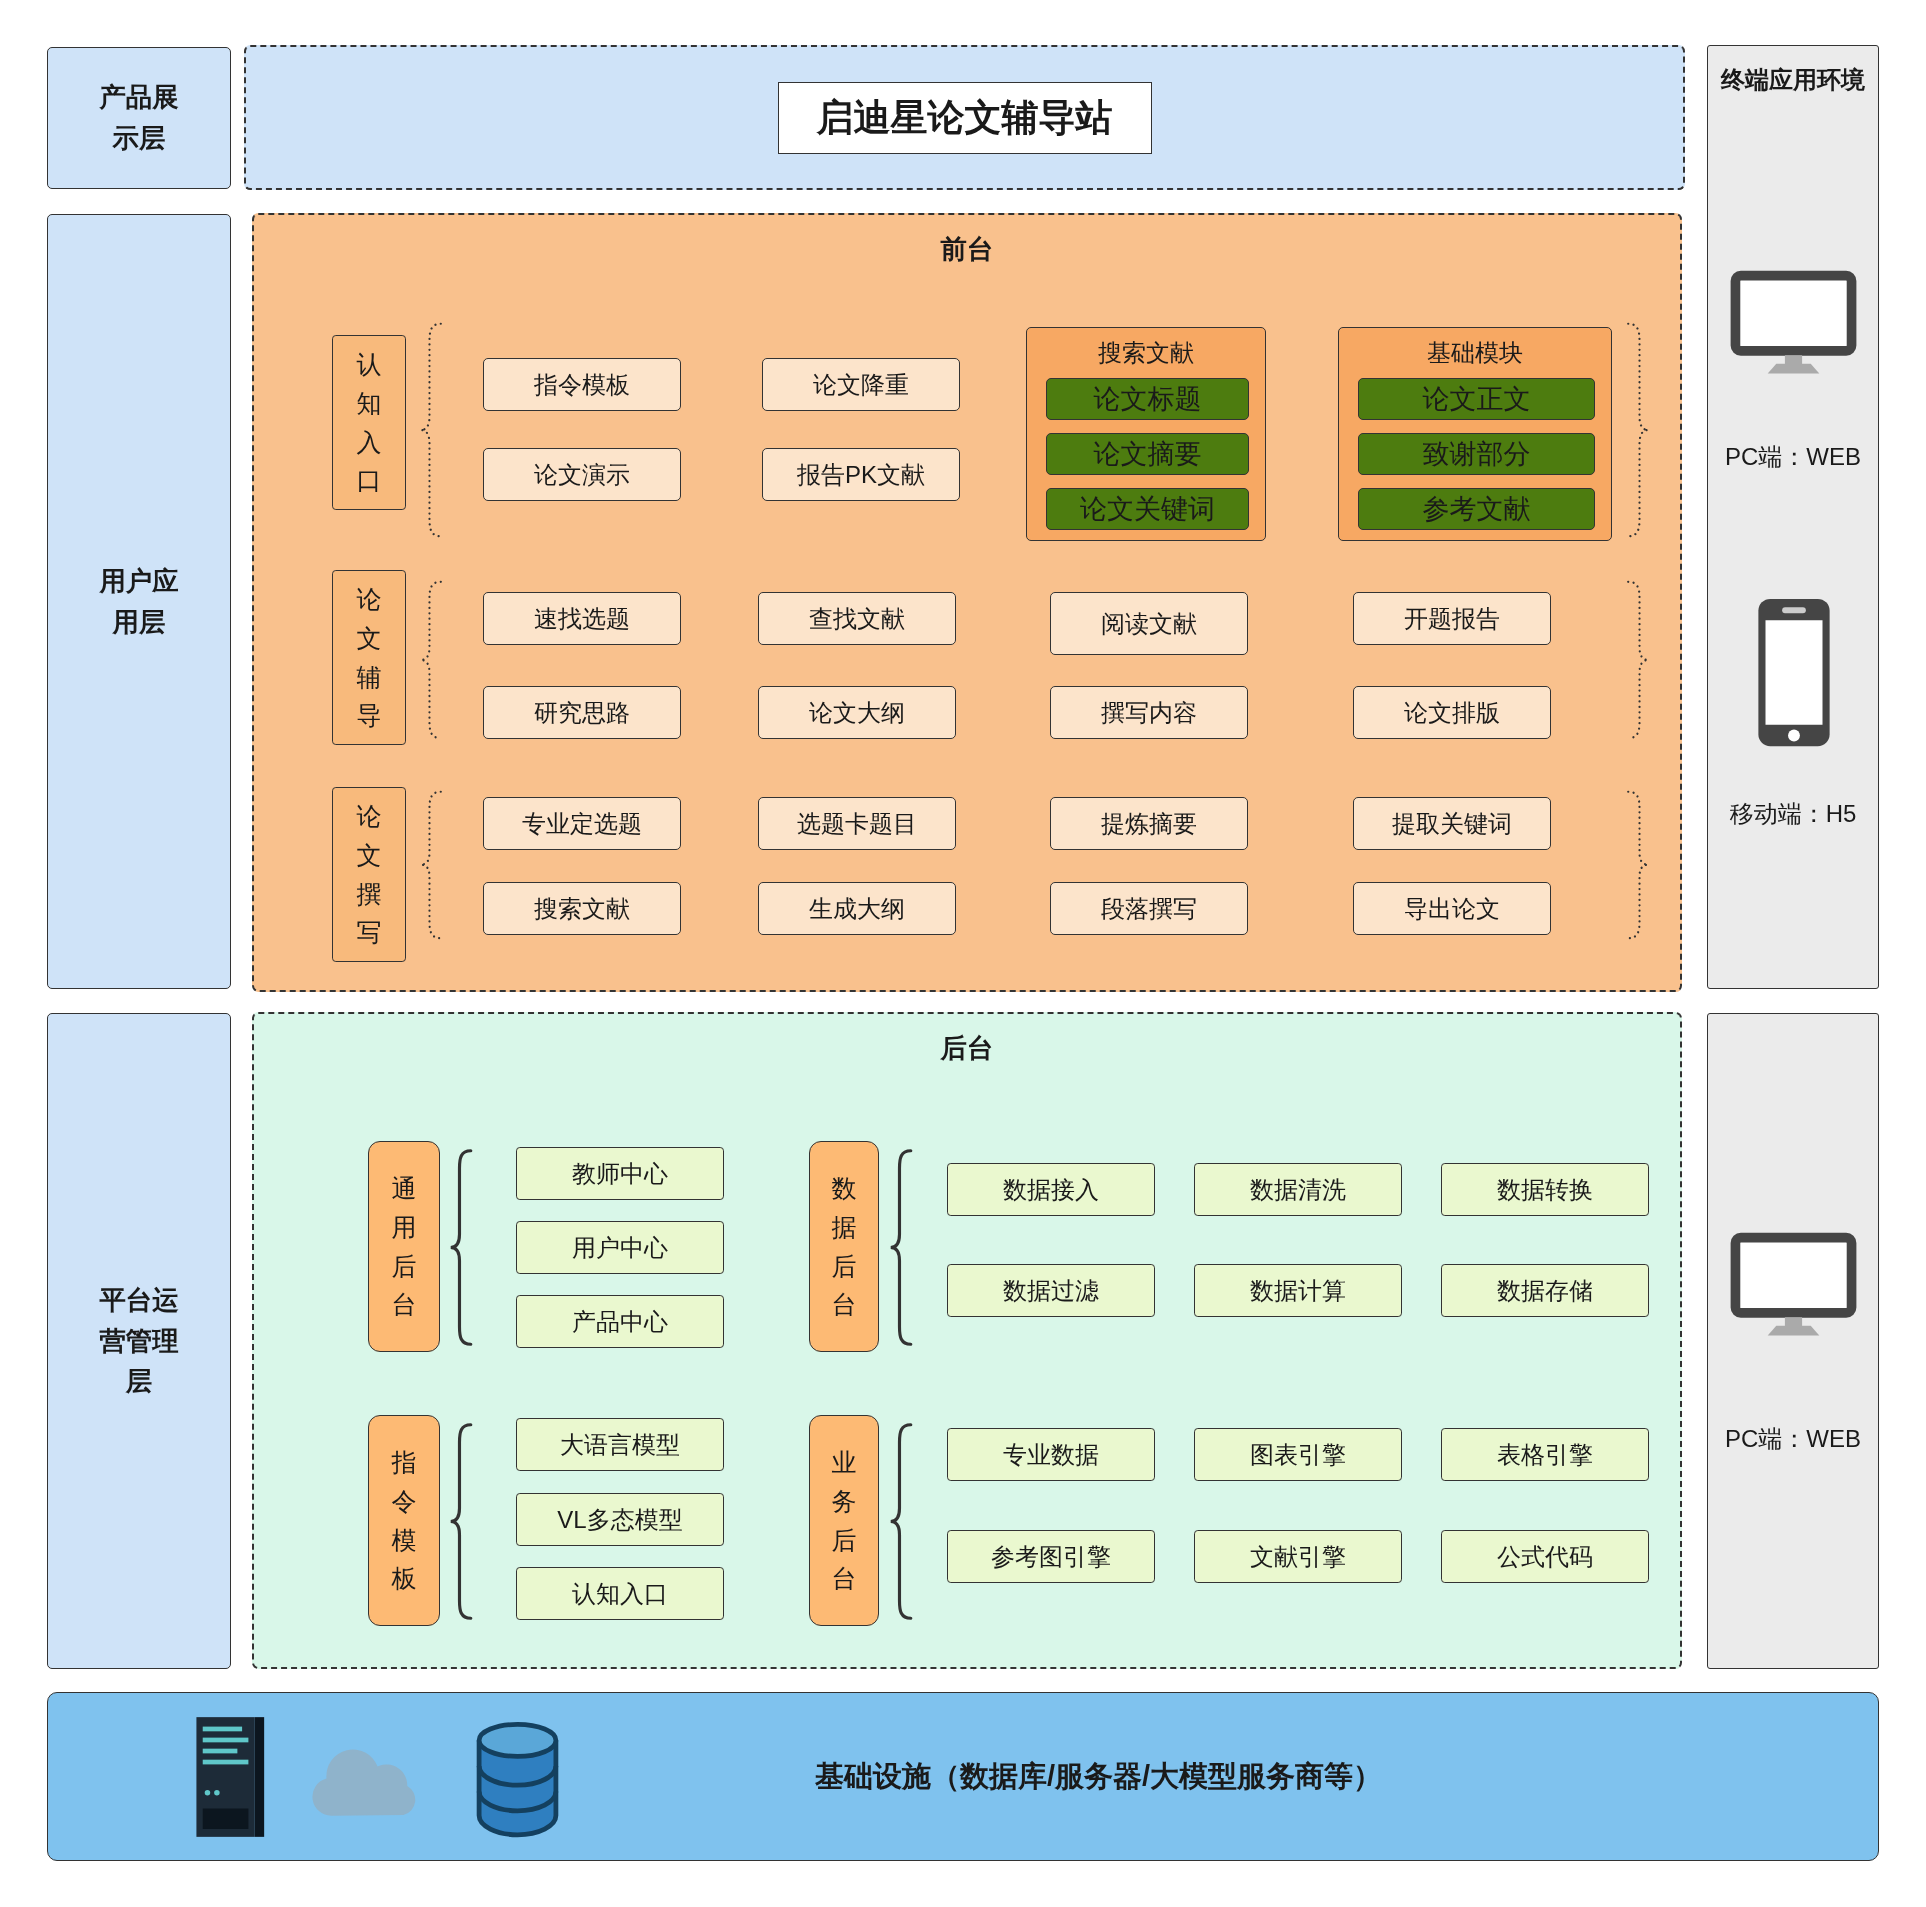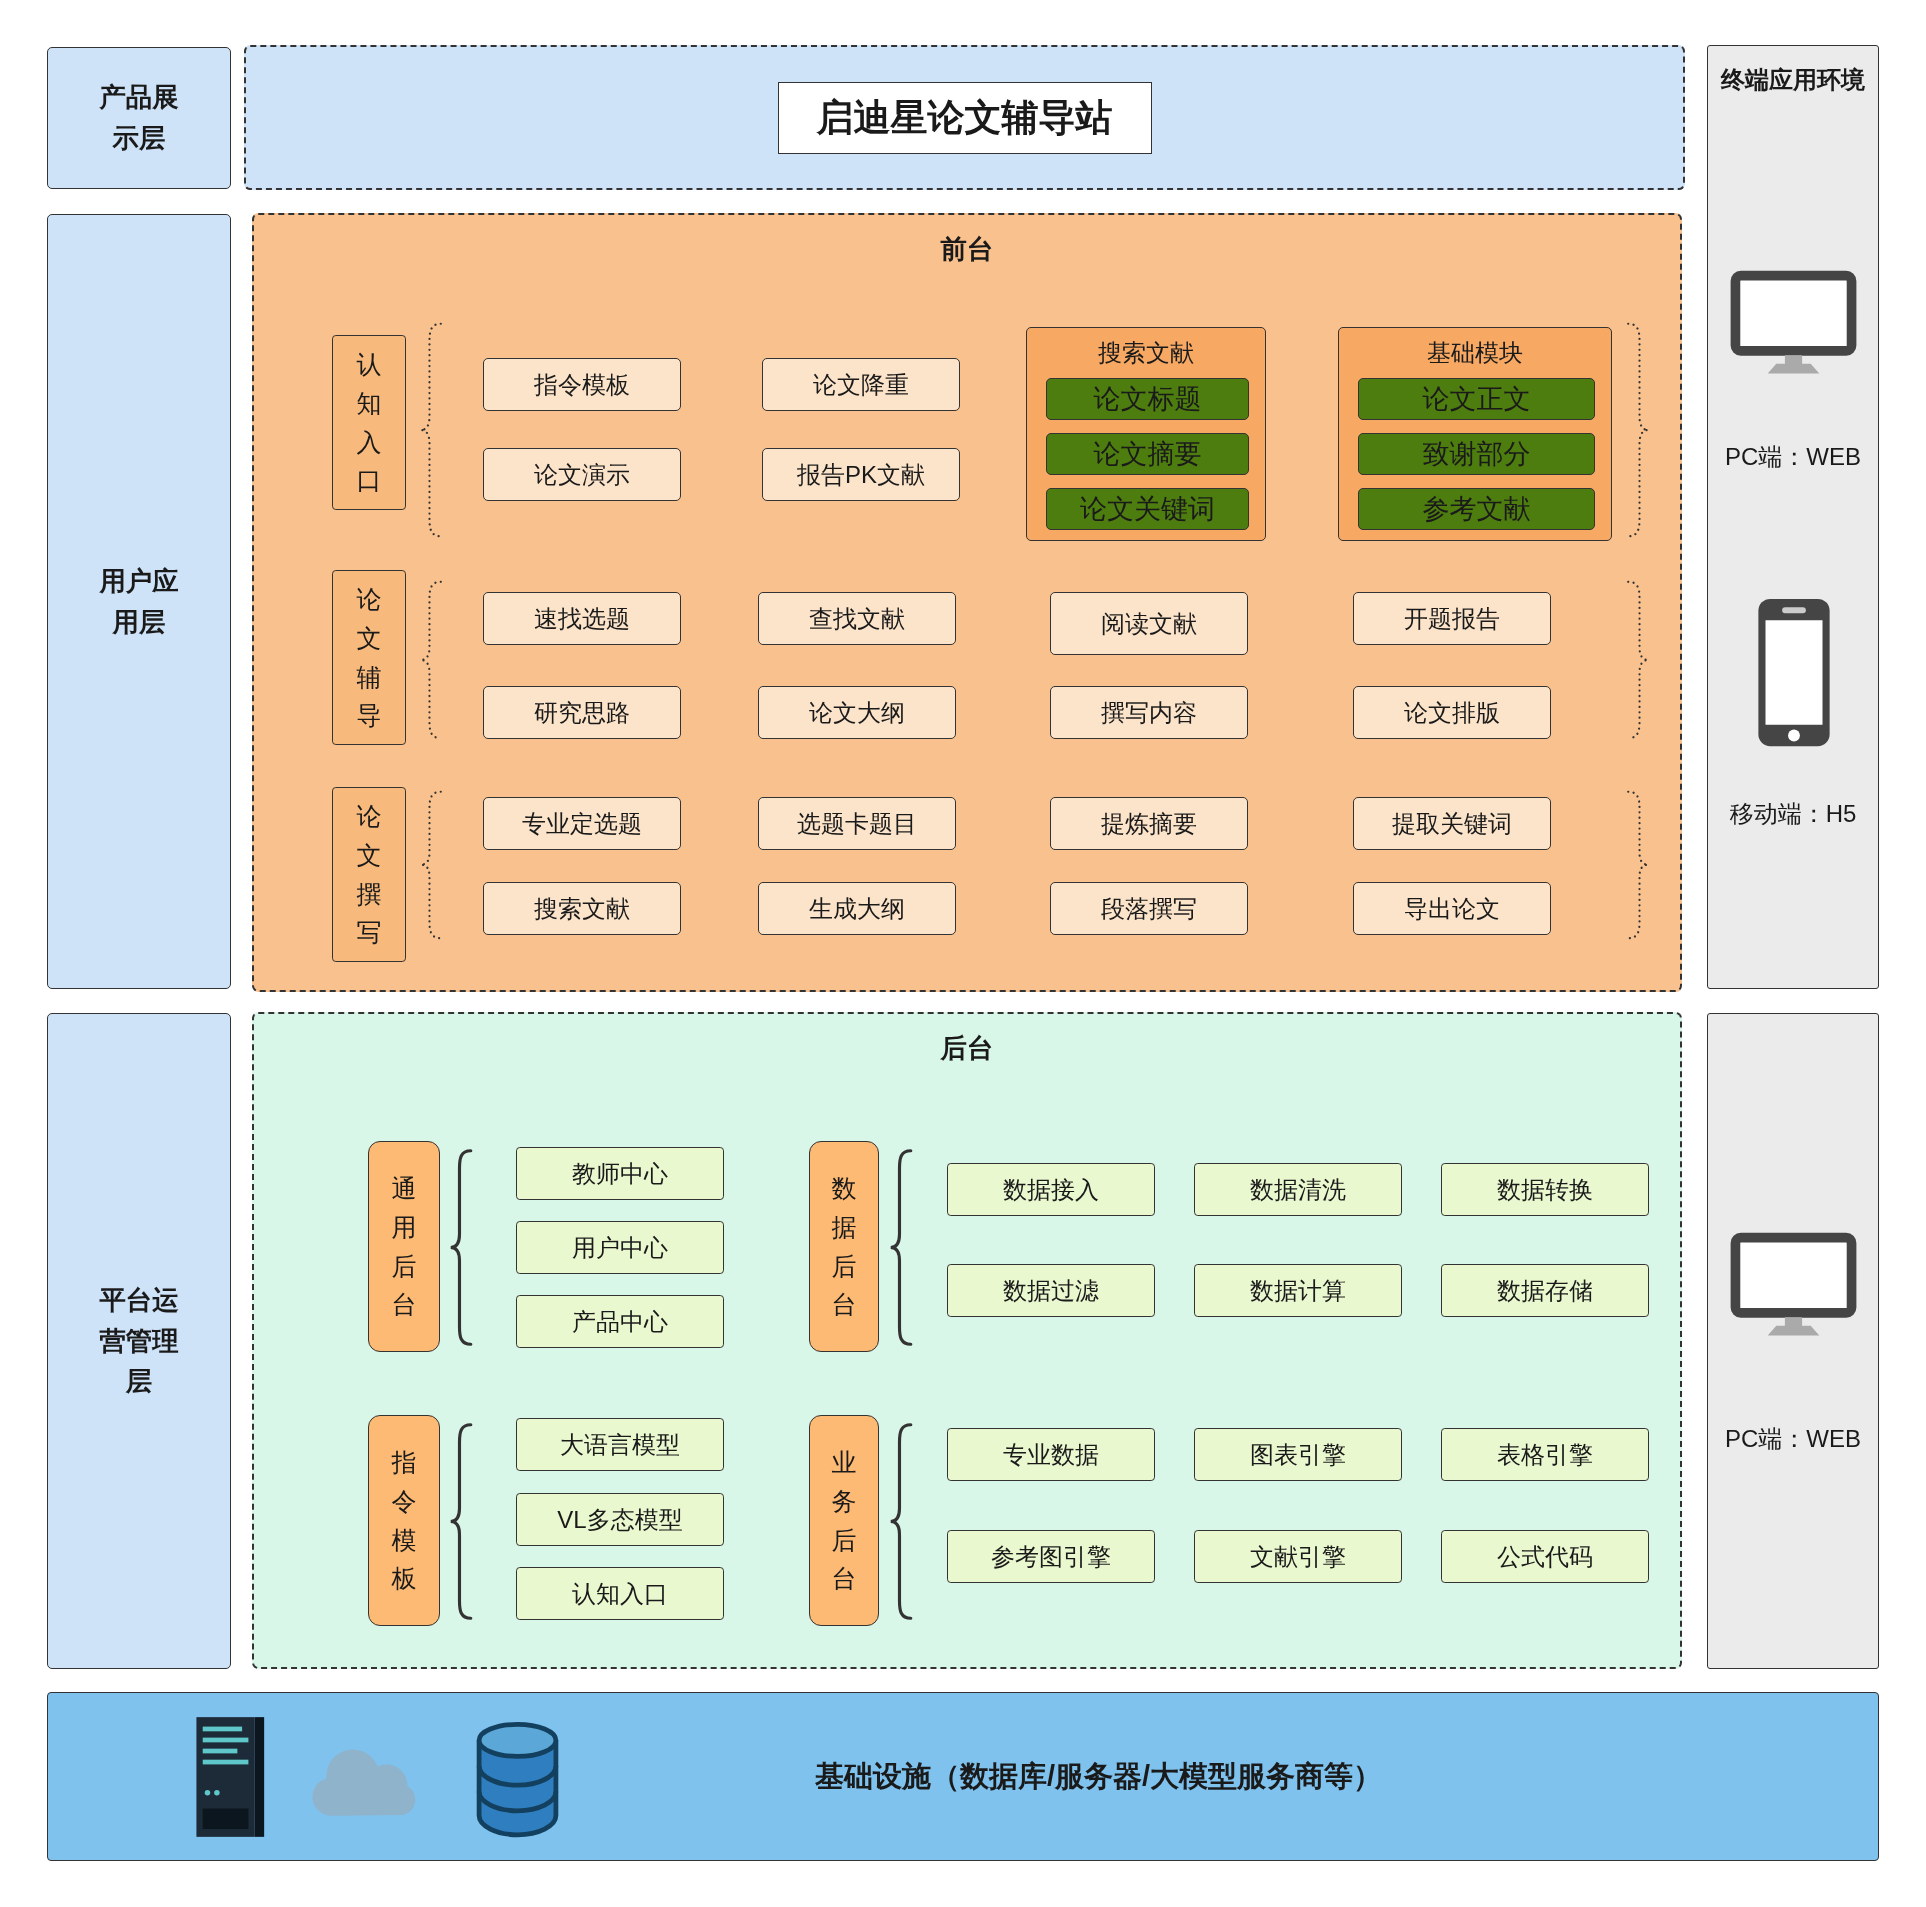--- a/index.html
+++ b/index.html
@@ -28,21 +28,21 @@
   
   .item-o { background:#fce4cb; border:1.9px solid #333; border-radius:5px; font-size:24px; }
   .vlab-o { background:#f8ba7c; border:1.9px solid #333; border-radius:3.8px; font-size:25px; }
   .group-o { background:#f7a863; border:1.9px solid #333; border-radius:5px; }
   .group-title { font-size:24px; font-weight:400; text-align:center; width:100%; }
   .sub-o { background:#4d7c0f; border:1.9px solid #333; border-radius:5px; font-size:27px; }
   
   .vlab-g { background:#fdba74; border:1.9px solid #333; border-radius:12px; font-size:25px; }
   .item-g { background:#eaf8cf; border:1.9px solid #333; border-radius:3.8px; font-size:24px; }
   
-  .infra { background:#7fc2ee; border:1.9px solid #333; border-radius:4px; }
+  .infra { background:#7fc2ee; border:1.9px solid #333; border-radius:10px; }
   .infra-text { font-size:29px; font-weight:700; }
   .vtext { width:29px; word-break:break-all; line-height:1.55; text-align:center; }
   
   path.bp { fill:none; stroke:#333; }
   path.dot { stroke-width:3.5; stroke-dasharray:0.1 8.5; stroke-linecap:round; }
   path.solid { stroke-width:5; stroke-linecap:round; }
 </style>
 </head>
 <body>
 

